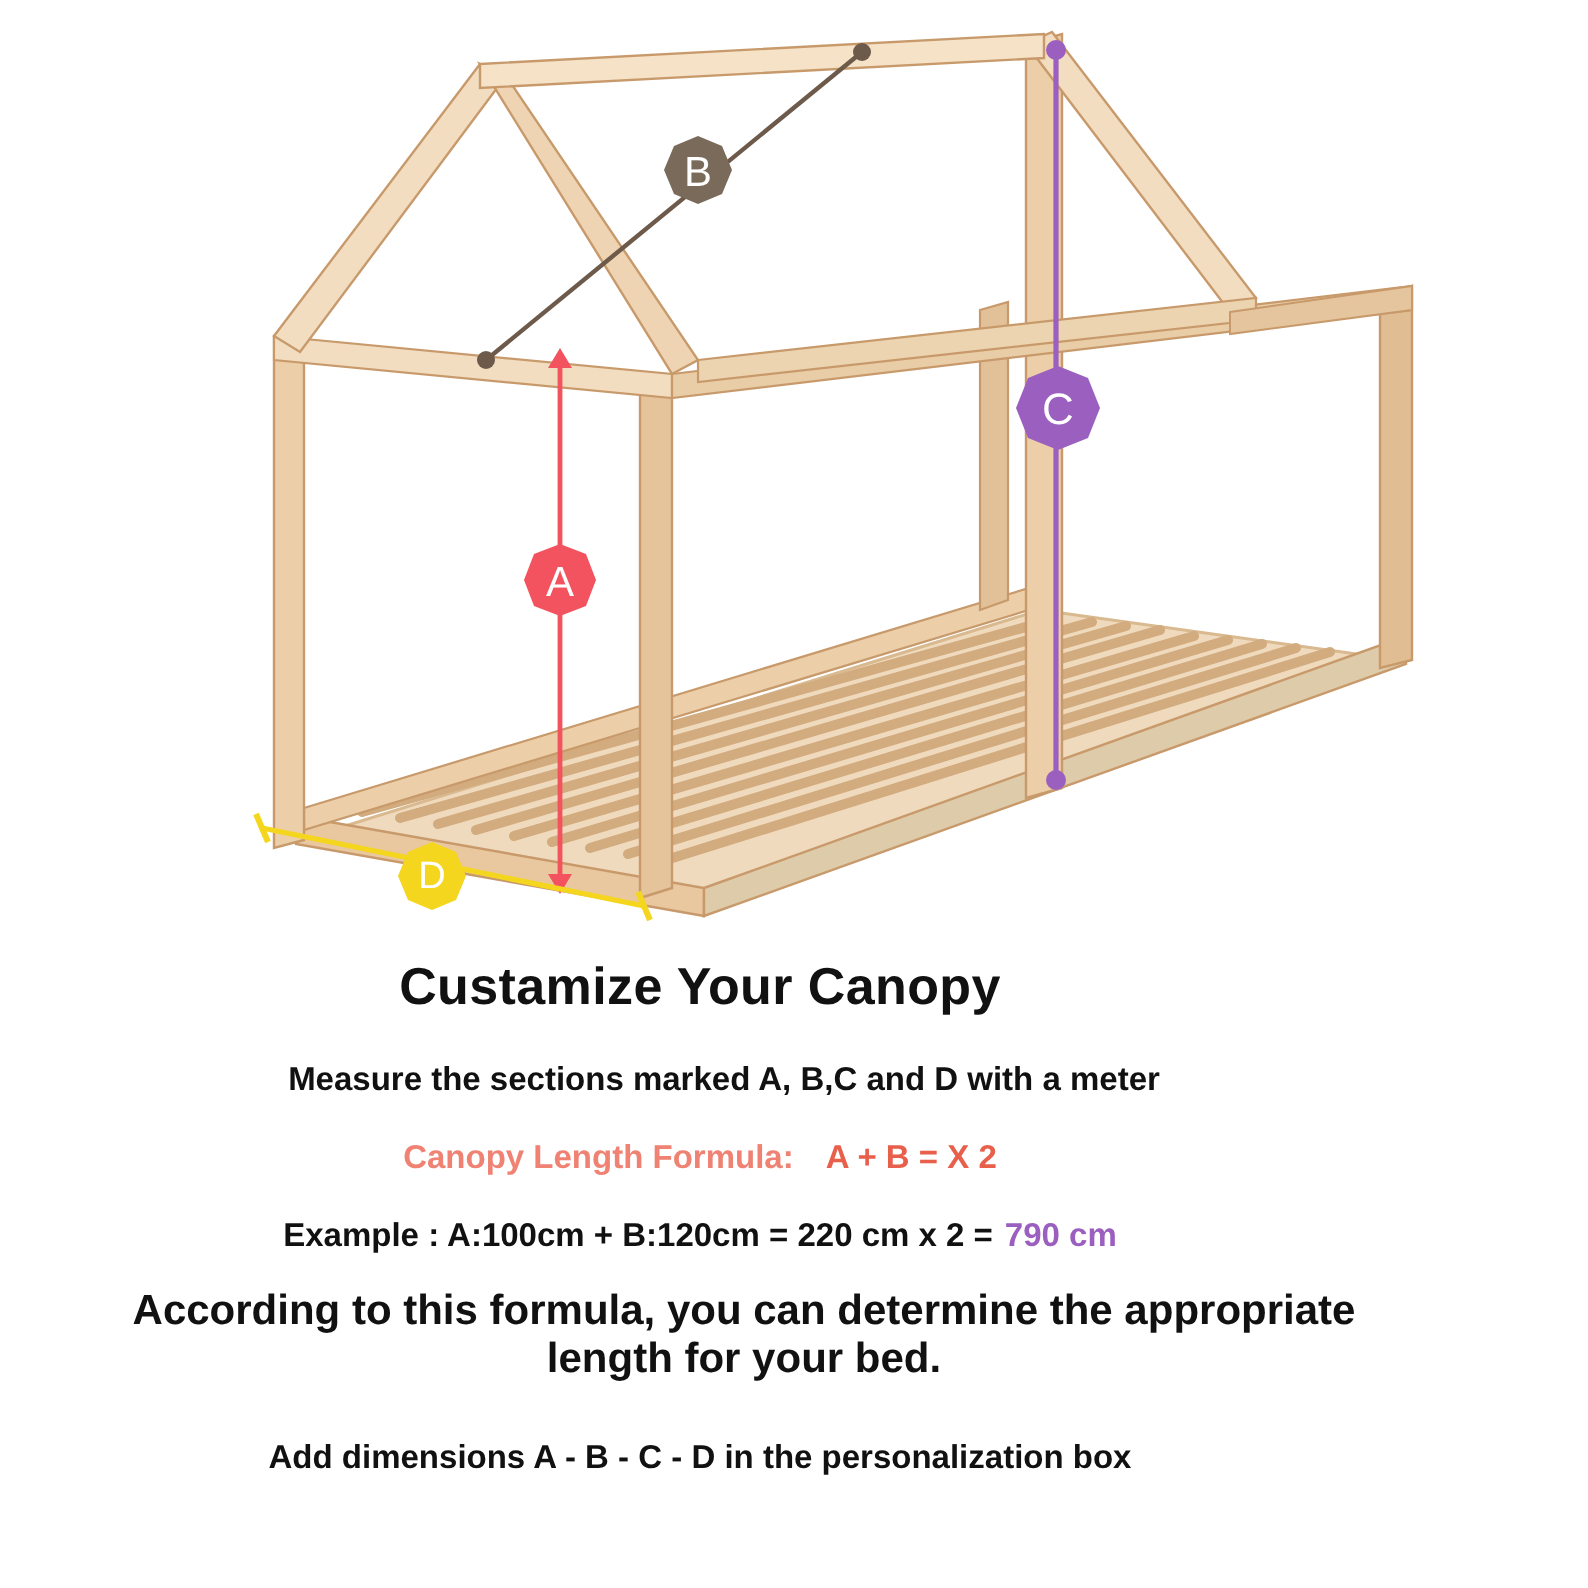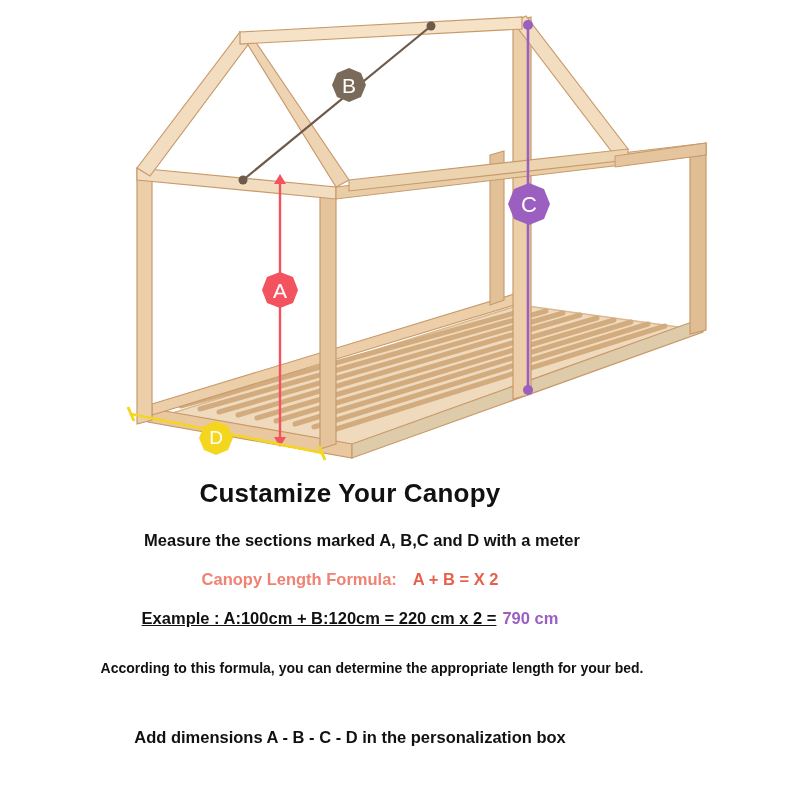--- a/index.html
+++ b/index.html
@@ -45,25 +45,25 @@
     letter-spacing: 0.2px;
   }
   .line {
     font-size: 16.5px;
     font-weight: bold;
     color: #111111;
   }
   .l-measure { margin-top: 22px; margin-left: 24px; }
   .l-formula { margin-top: 20px; }
   .l-example { margin-top: 20px; }
-  .l-according { margin-top: 32px; font-size: 14px; padding-left: 44px; }
-  .l-add { margin-top: 52px; }
+  .l-according { margin-top: 16px; font-size: 21px; padding-left: 44px; }
+  .l-add { margin-top: 28px; }
   .formula-label { color: #ef8273; }
   .formula-value { color: #e8604c; margin-left: 16px; }
-  .example-label { color: #111111; text-decoration: underline; }
+  .example-label { color: #111111; }
   .example-result { color: #9b5fc0; }
   .spacer-sm { display: inline-block; width: 6px; }
 </style>
 </head>
 <body>
 
 <div id="page">
 
   <div id="diagram">
     <svg width="794" height="470" viewBox="0 0 794 470" xmlns="http://www.w3.org/2000/svg">

